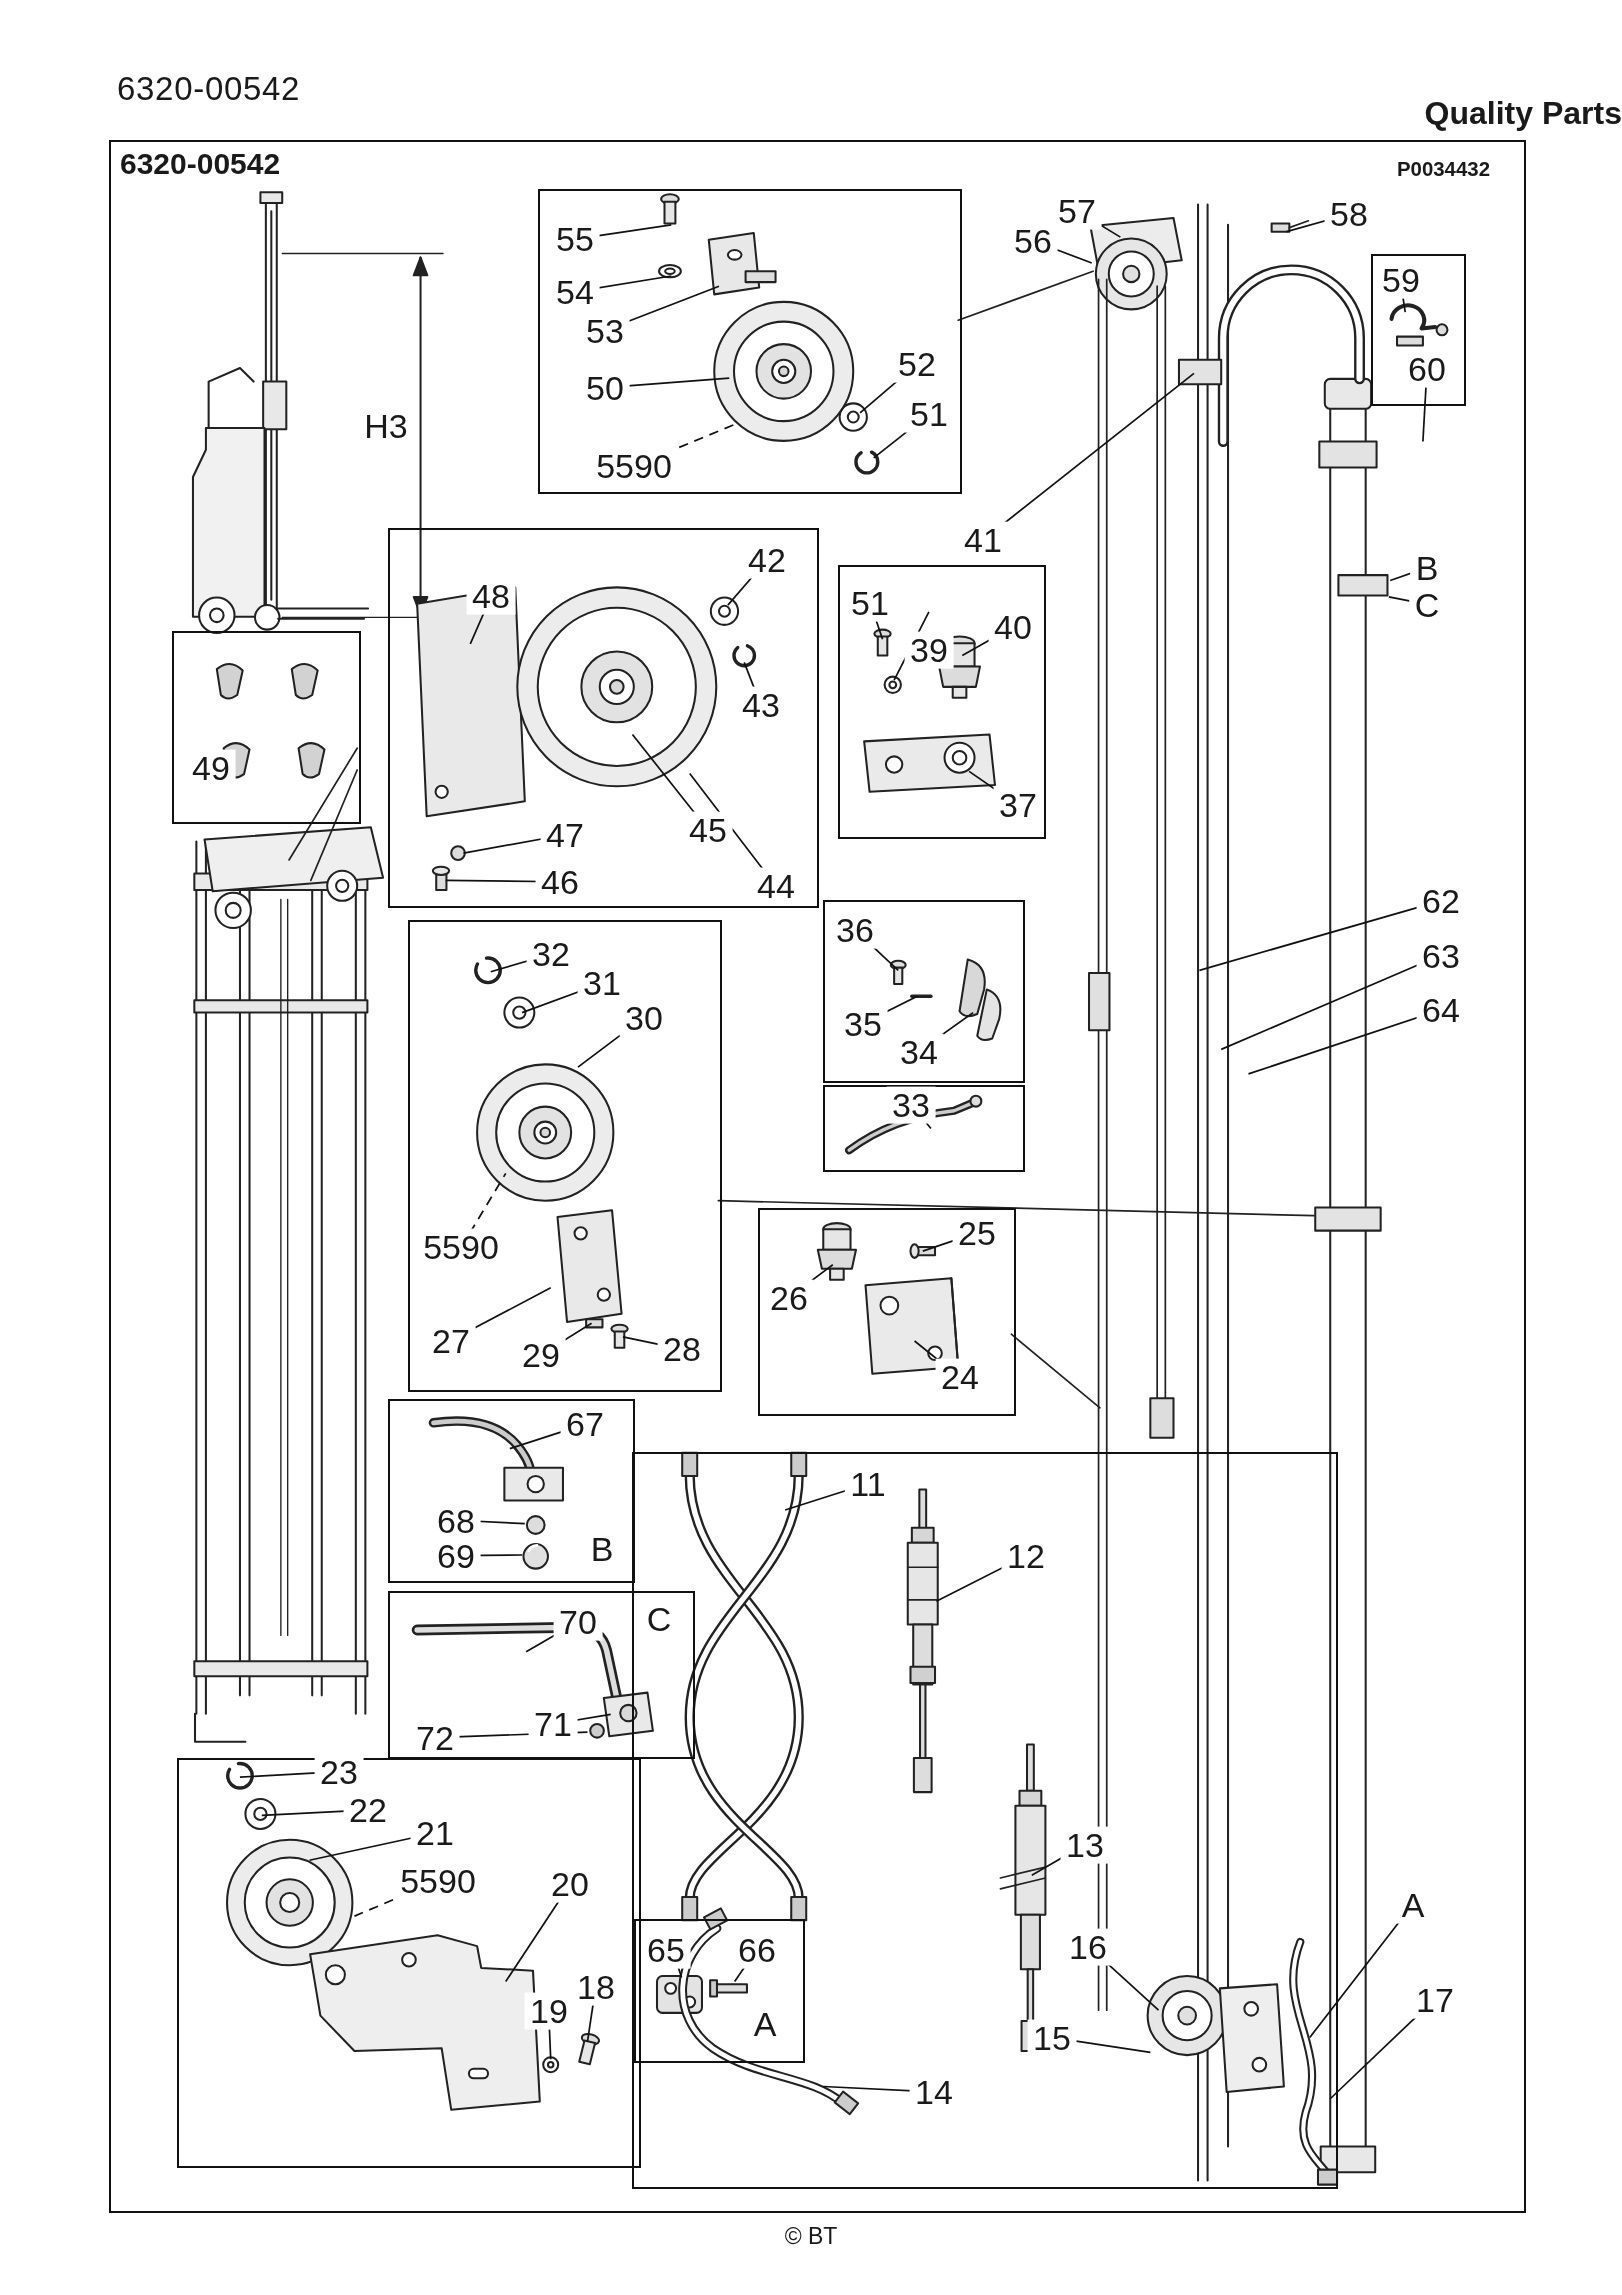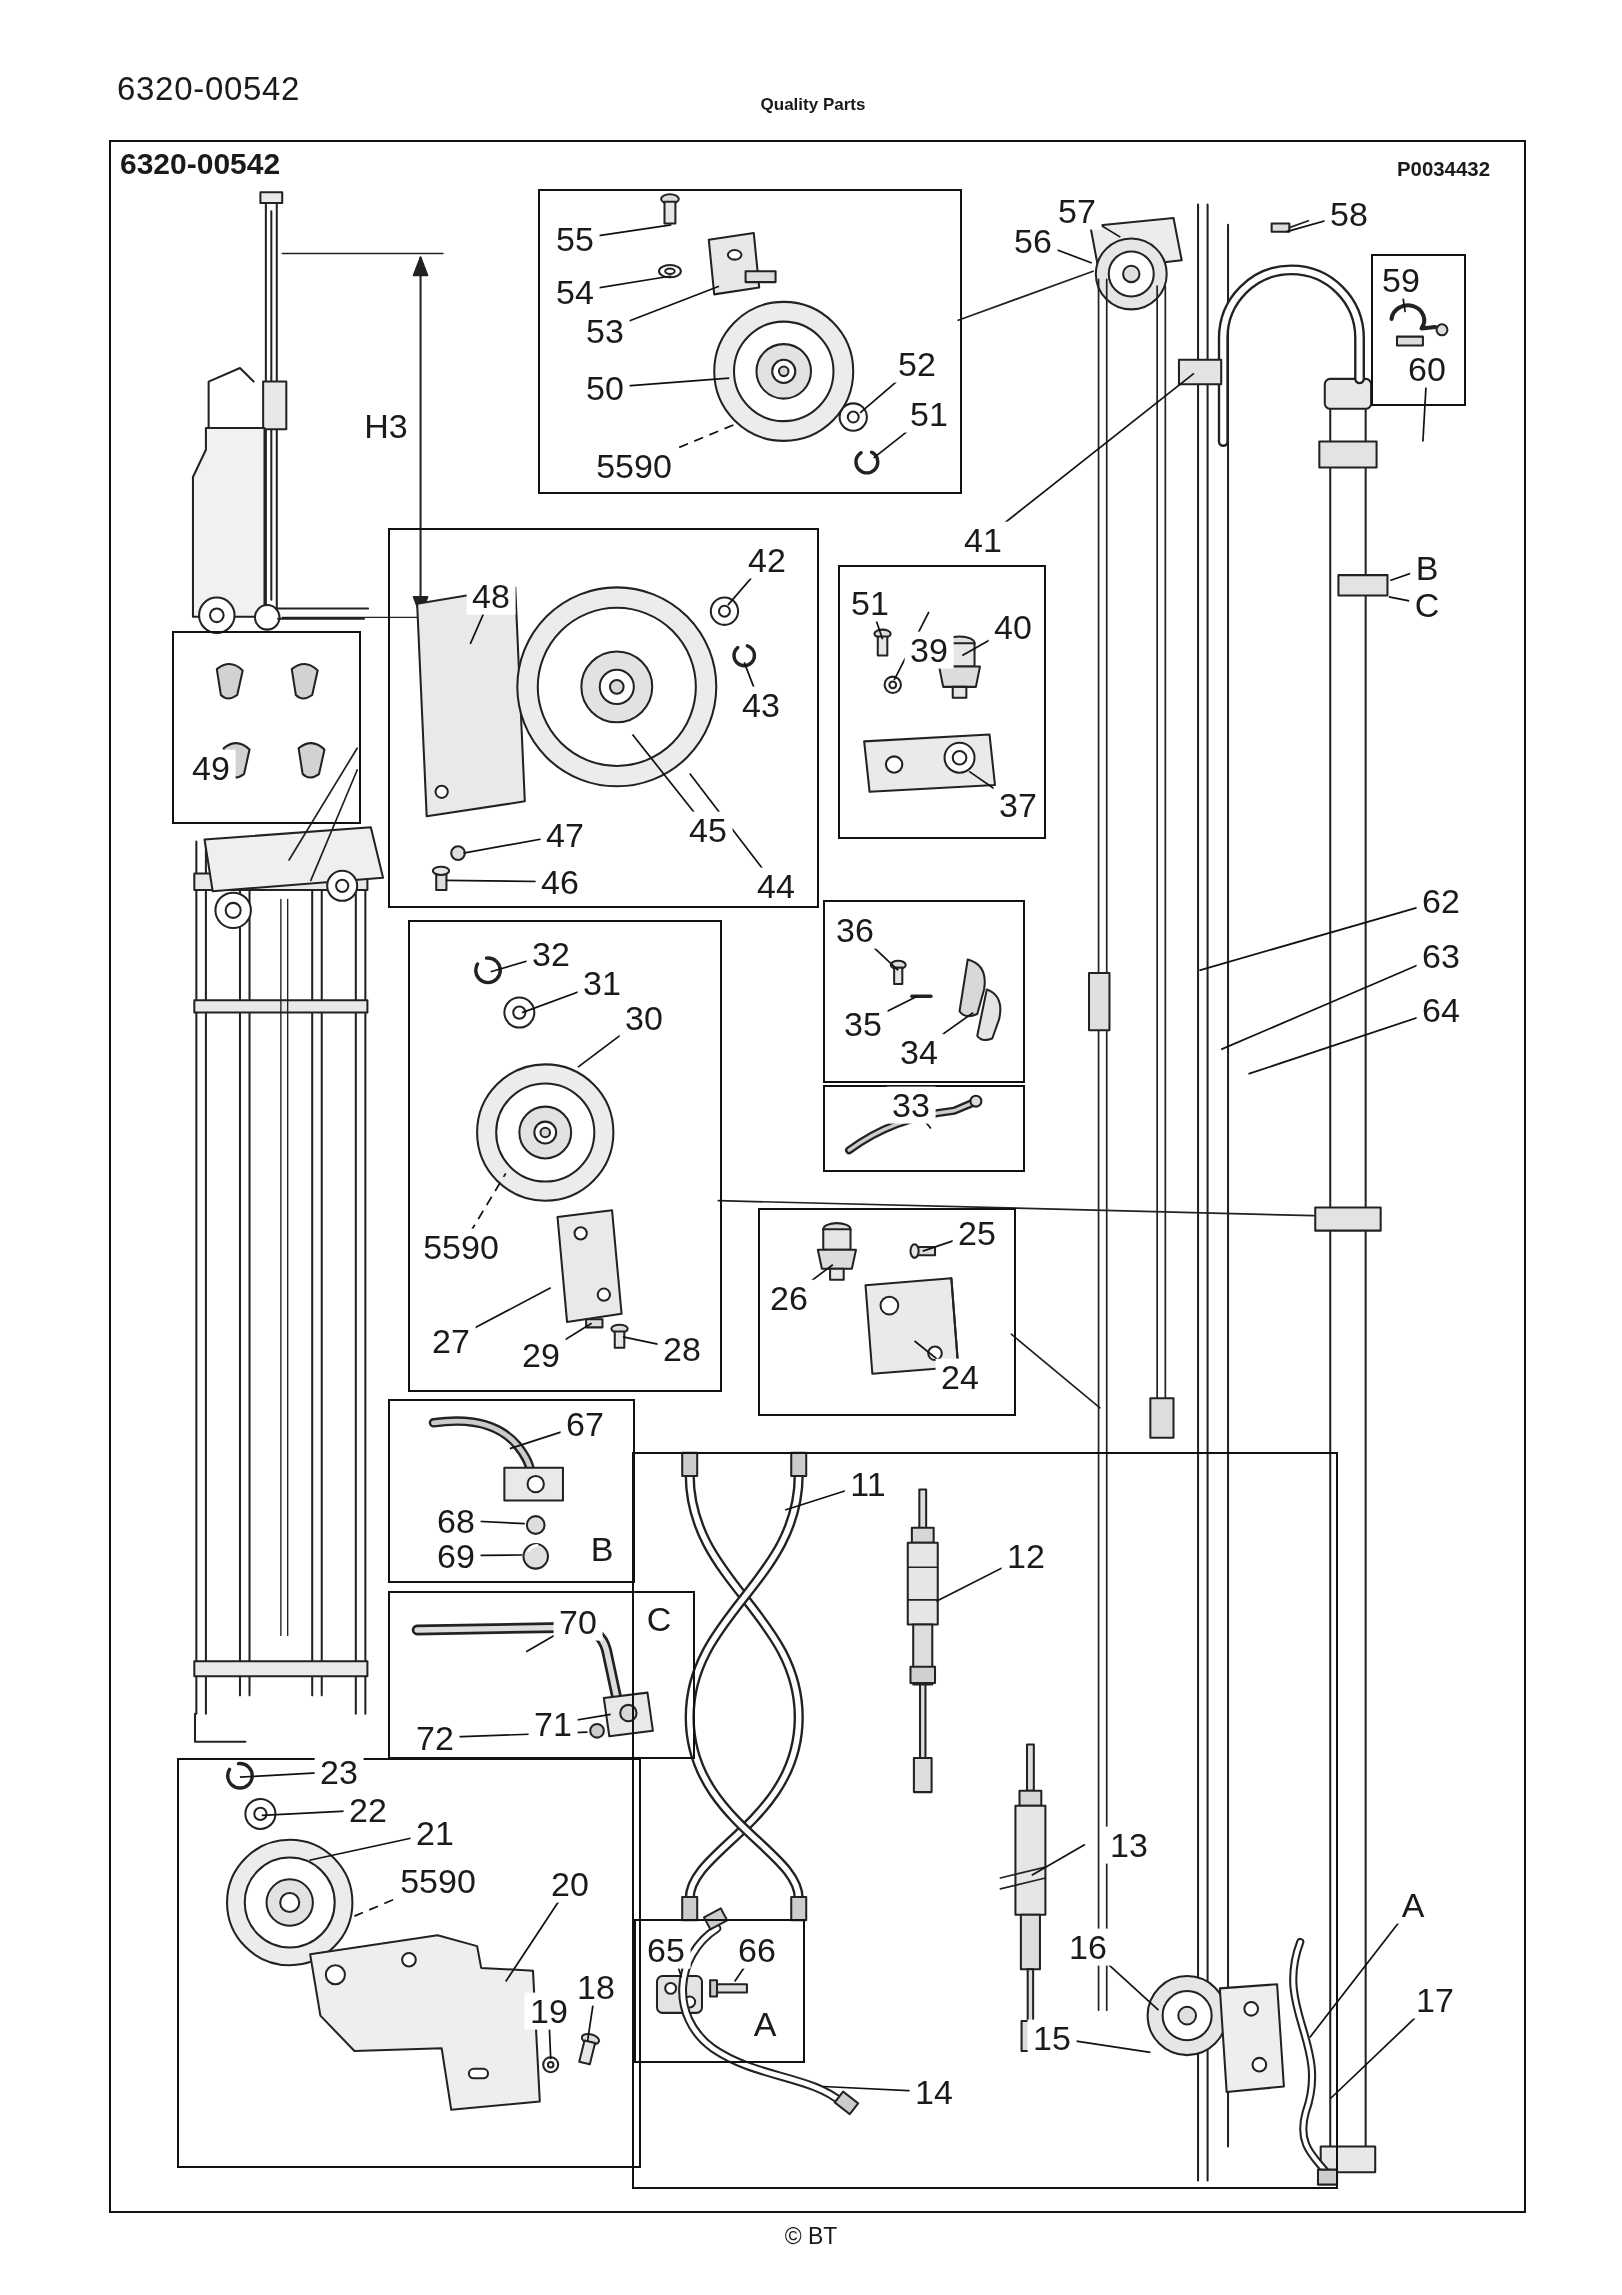--- a/index.html
+++ b/index.html
@@ -1,21 +1,21 @@
 <!DOCTYPE html>
 <html style="font-size:11px"><head>
 <meta charset="utf-8">
 <style>
   html,body{margin:0;padding:0;background:#888;}
   .page{
     position:relative;width:1622px;height:2295px;background:#fff;
     font-family:"Liberation Sans",sans-serif;color:#1a1a1a;overflow:hidden;
   }
   .hdr-doc{position:absolute;left:117px;top:70px;font-size:33px;letter-spacing:0.7px;}
-  .hdr-title{position:absolute;left:4px;right:0;top:95px;text-align:center;font-size:17px;font-weight:bold;}
+  .hdr-title{position:absolute;left:4px;right:0;top:95px;text-align:right;font-size:32px;font-weight:bold;}
   .hdr-doc-bold{position:absolute;left:120px;top:147px;font-size:30px;font-weight:bold;}
   .plate-code{position:absolute;left:1397px;top:158px;font-size:20.4px;font-weight:bold;}
   .frame{position:absolute;left:109px;top:140px;width:1413px;height:2069px;border:2px solid #111;}
   .footer{position:absolute;left:0;right:0;top:2223px;text-align:center;font-size:23px;}
   .layer{position:absolute;left:0;top:0;width:1622px;height:2295px;}
   .inset-box{position:absolute;border:2px solid #111;background:transparent;}
   .callout{
     position:absolute;transform:translate(-50%,-50%);
     font-size:34px;line-height:1;background:#fff;padding:1.4px 5.5px;white-space:nowrap;
   }
@@ -429,21 +429,21 @@
       <div class="callout" style="left: 585px; top: 1424px;">67</div>
       <div class="callout" style="left: 456px; top: 1521px;">68</div>
       <div class="callout" style="left: 456px; top: 1556px;">69</div>
       <div class="callout" style="left: 602px; top: 1549px;">B</div>
       <div class="callout" style="left: 578px; top: 1622px;">70</div>
       <div class="callout" style="left: 659px; top: 1619px;">C</div>
       <div class="callout" style="left: 553px; top: 1724px;">71</div>
       <div class="callout" style="left: 435px; top: 1738px;">72</div>
       <div class="callout" style="left: 868px; top: 1484px;">11</div>
       <div class="callout" style="left: 1026px; top: 1556px;">12</div>
-      <div class="callout" style="left: 1085px; top: 1845px; margin-left: 44px;">13</div>
+      <div class="callout" style="left: 1085px; top: 1845px;">13</div>
       <div class="callout" style="left: 339px; top: 1772px;">23</div>
       <div class="callout" style="left: 368px; top: 1810px;">22</div>
       <div class="callout" style="left: 435px; top: 1833px;">21</div>
       <div class="callout" style="left: 438px; top: 1881px;">5590</div>
       <div class="callout" style="left: 570px; top: 1884px;">20</div>
       <div class="callout" style="left: 549px; top: 2011px;">19</div>
       <div class="callout" style="left: 596px; top: 1987px;">18</div>
       <div class="callout" style="left: 666px; top: 1950px;">65</div>
       <div class="callout" style="left: 757px; top: 1950px;">66</div>
       <div class="callout" style="left: 765px; top: 2024px;">A</div>

